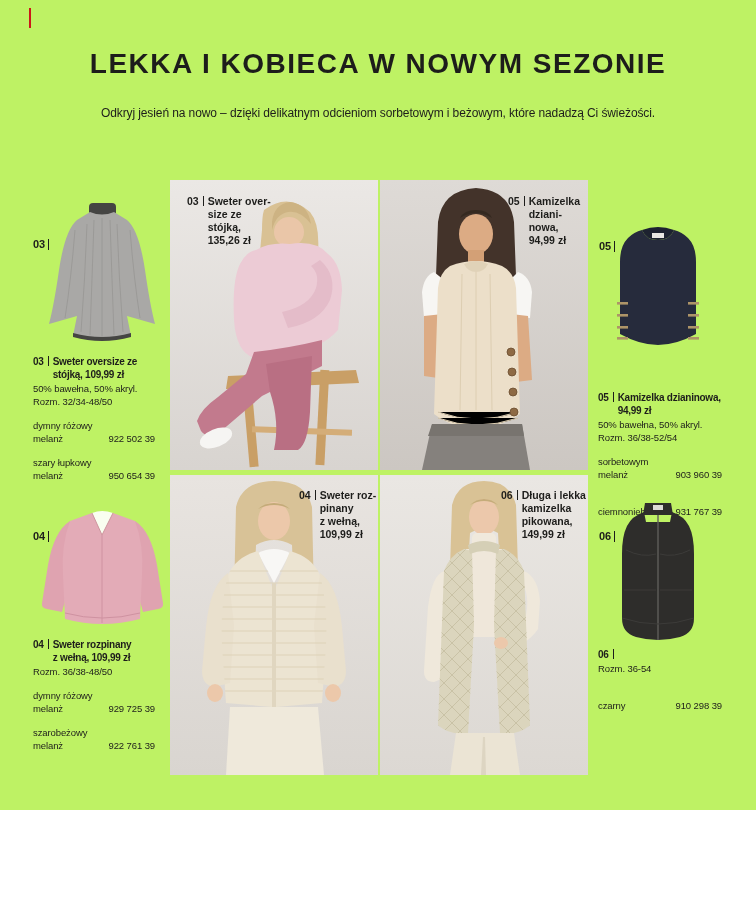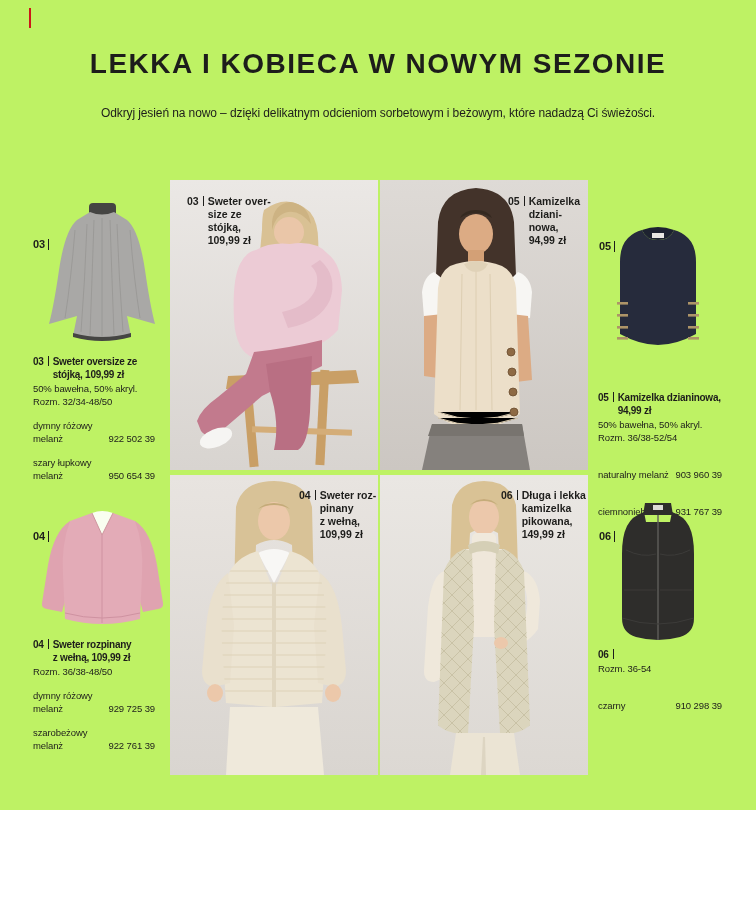--- a/index.html
+++ b/index.html
@@ -120,21 +120,21 @@
       <path d="M84,172 Q120,168 152,160 L152,186 Q120,202 92,216 L50,252 Q38,260 31,251 L27,241 Q31,229 48,217 L76,194 Z" fill="#c27a8d"></path>
       <path d="M96,184 L142,176 L140,232 Q138,264 128,270 L104,270 Q110,242 100,212 Z" fill="#b96f83"></path>
       <ellipse cx="46" cy="258" rx="17" ry="9" fill="#f6f5f3" transform="rotate(-22 46 258)"></ellipse>
     </svg>
     <div class="overlay" style="left:17px;top:15px;">
       <span>03</span>
       <span class="bar"></span>
       <div class="olines">Sweter over-
 size ze
 stójką,
-109,99 zł</div>
+135,26 zł</div>
     </div>
   </div>
 
   <div class="photo" style="left:380px;top:180px;width:208px;height:290px;">
     <svg width="208" height="290" viewBox="0 0 208 290">
       <defs>
         <linearGradient id="bg2" x1="0" y1="0" x2="0" y2="1">
           <stop offset="0" stop-color="#dedad6"></stop>
             <stop offset="1" stop-color="#ccc7c2"></stop>
         </linearGradient>
@@ -202,21 +202,21 @@
     <div class="ptitle">
       <span>05</span>
       <span class="bar"></span>
       <div class="ptext">Kamizelka dzianinowa,
 94,99 zł</div>
     </div>
     <div class="pmat">50% bawełna, 50% akryl.</div>
     <div class="psize">Rozm. 36/38-52/54</div>
     <div class="vrow">
       <div class="vname">
-        <div>naturalny melanż</div>
+        <div>sorbetowym melanż</div>
         <div></div>
       </div>
       <div class="vcode">903 960 39</div>
     </div>
     <div class="vrow">
       <div class="vname">
         <div>ciemnoniebieski</div>
         <div></div>
       </div>
       <div class="vcode">931 767 39</div>

